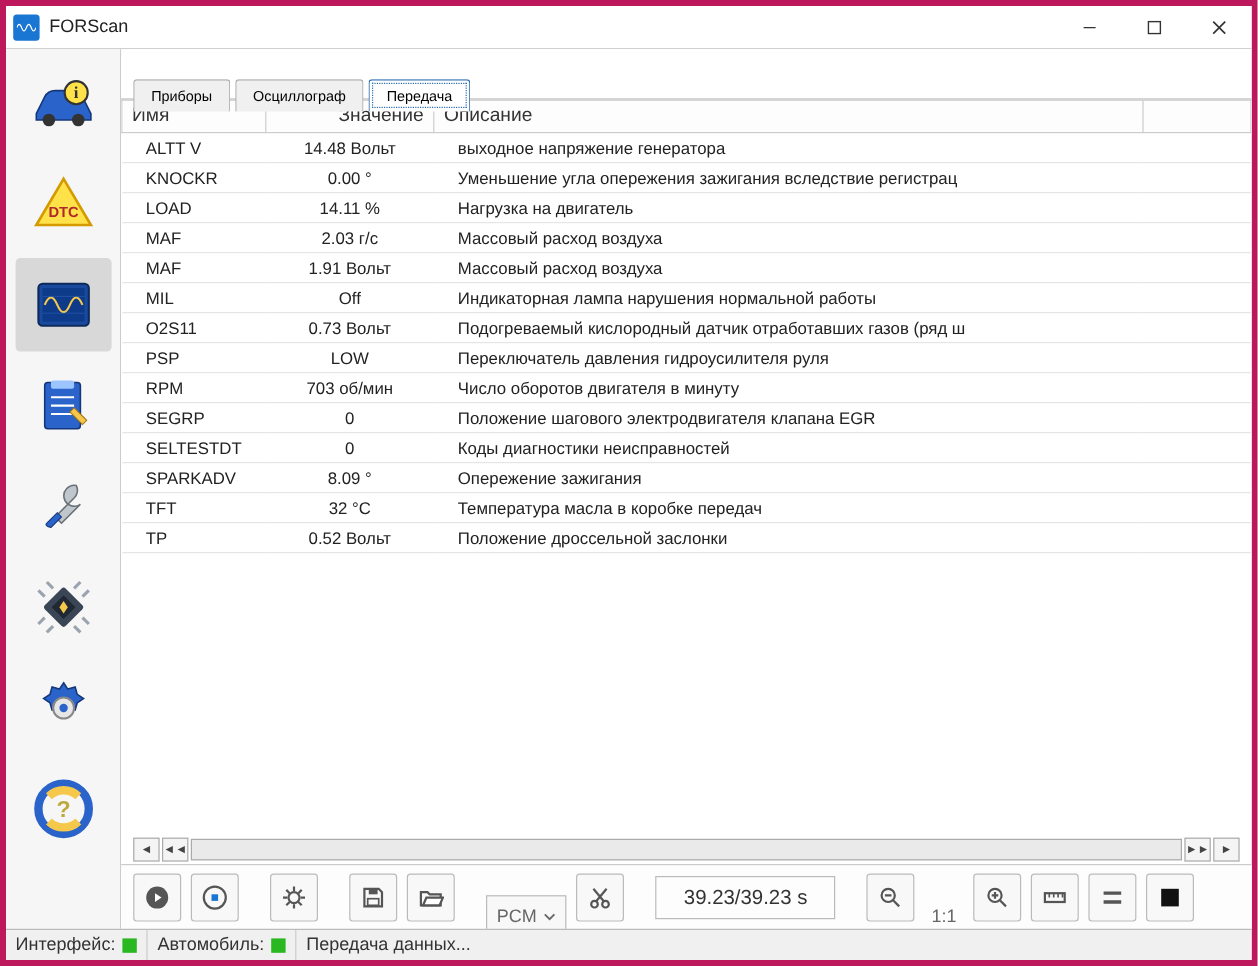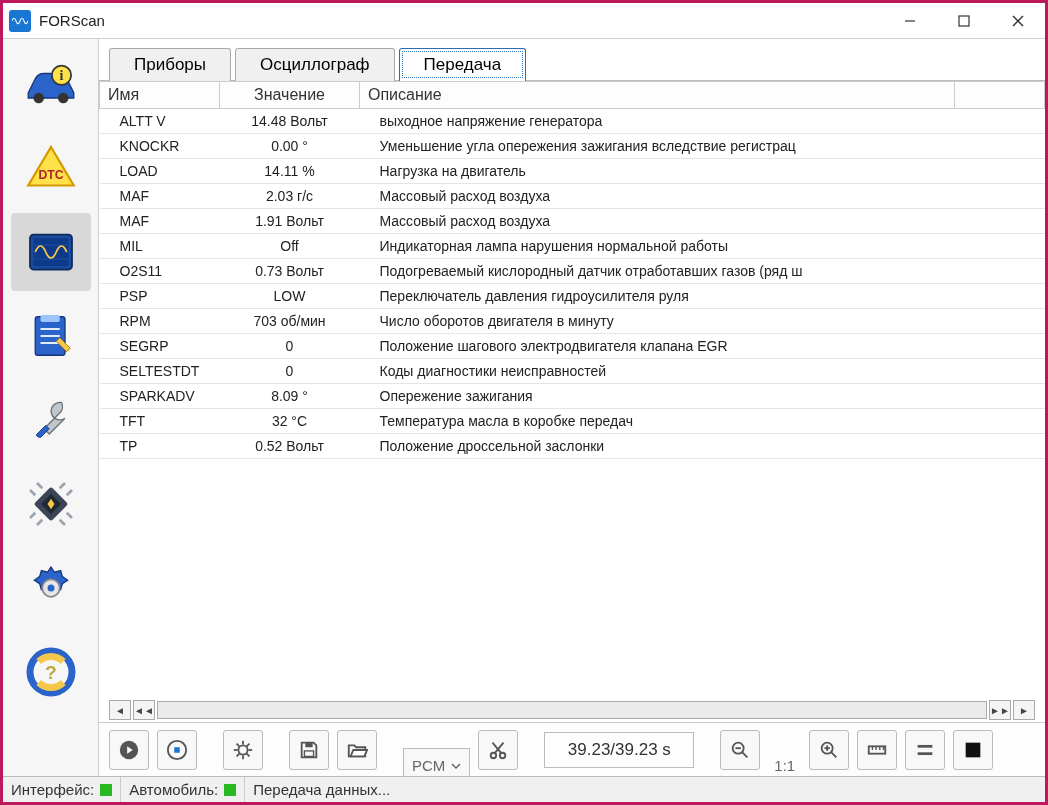--- a/index.html
+++ b/index.html
@@ -1,19 +1,19 @@
 <!DOCTYPE html>
 <html><head>
 <meta charset="utf-8">
 <style>
   * { box-sizing: border-box; }
   html, body { margin: 0; padding: 0; font-family: "Segoe UI", Tahoma, Verdana, sans-serif; font-size: 13px; background: #a8a8a8; }
   .window {
     width: 1048px; height: 805px; background: #fff; position: relative;
-    display: flex; flex-direction: column; border: 3px solid #be185d;
+    display: flex; flex-direction: column; border: 5px solid #be185d;
   }
   
   .titlebar {
     height: 36px; background: #ffffff; display: flex; align-items: center;
     padding-left: 6px; border-bottom: 1px solid #d0d0d0;
   }
   .app-icon {
     width: 22px; height: 22px; background: #1976d2; border-radius: 3px;
     display: flex; align-items: center; justify-content: center; margin-right: 8px;
   }
@@ -33,23 +33,23 @@
   }
   .content-area {
     flex: 1; display: flex; flex-direction: column; min-width: 0; background: #fff;
   }
   
   .tabs {
     display: flex; align-items: flex-end; gap: 4px; padding: 8px 10px 0 10px;
     border-bottom: 1px solid #bbb; height: 42px;
   }
   .tab {
-    padding: 6px 24px; border: 1px solid #aaa; border-bottom: none;
-    background: #f0f0f0; font-size: 17px; border-radius: 3px 3px 0 0;
-    position: relative; top: 1px;
+    padding: 6px 14px; border: 1px solid #aaa; border-bottom: none;
+    background: #f0f0f0; font-size: 12px; border-radius: 3px 3px 0 0;
+    position: relative; top: 11px;
   }
   .tab.active {
     background: #fff; border-color: #2a6db0; outline: 1px dotted #2a6db0; outline-offset: -4px;
   }
   
   .table-wrap { flex: 1; overflow: hidden; }
   table.data {
     width: 100%; border-collapse: collapse; table-layout: fixed;
   }
   table.data th {
@@ -219,21 +219,21 @@
         <table class="data">
           <colgroup>
             <col style="width:120px">
               <col style="width:140px">
               <col>
               <col style="width:90px">
           </colgroup>
           <thead>
             <tr>
               <th>Имя</th>
-              <th style="text-align:center">Значение</th>
+              <th style="text-align:right">Значение</th>
               <th>Описание</th>
               <th></th>
             </tr>
           </thead>
           <tbody id="tbody">
               <tr>
                 <td>ALTT V</td>
                 <td class="val">14.48 Вольт</td>
                 <td>выходное напряжение генератора</td>
                 <td></td>

